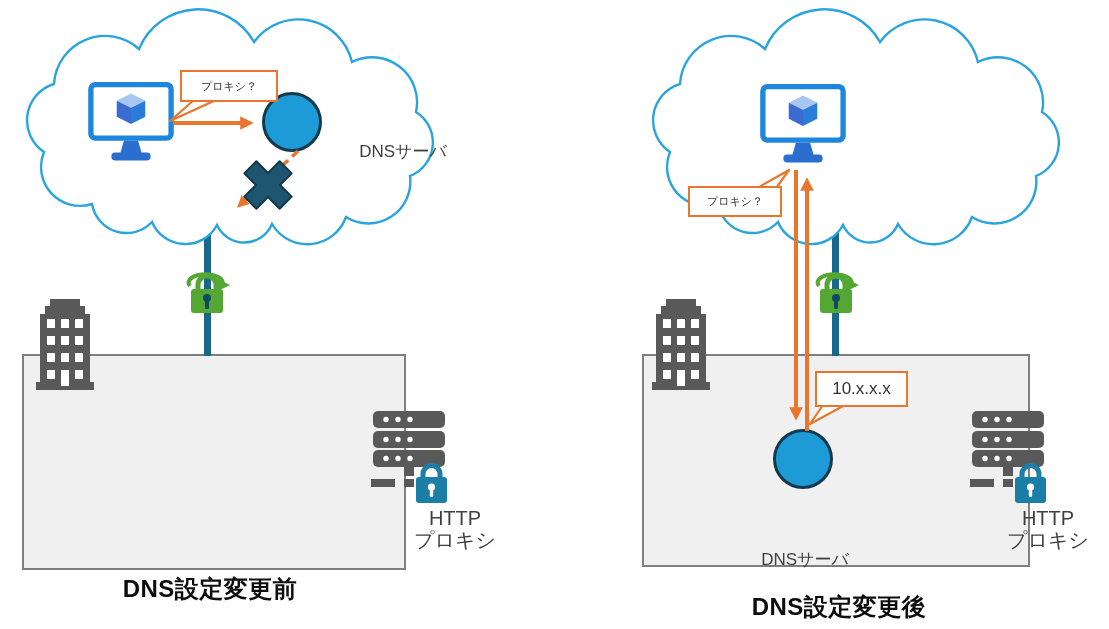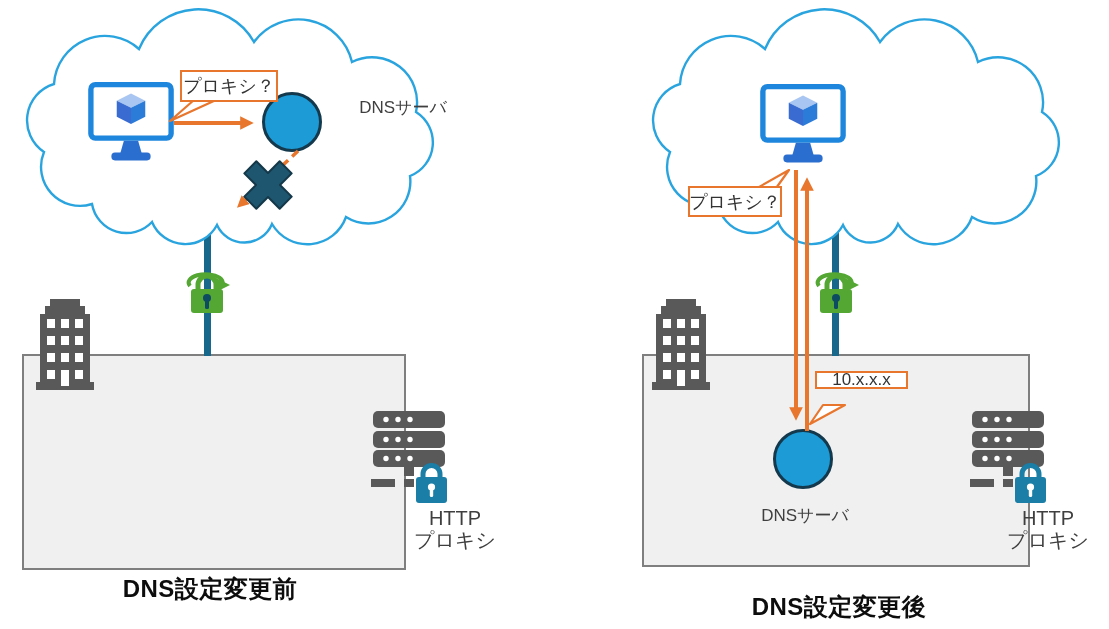--- a/index.html
+++ b/index.html
@@ -7,23 +7,23 @@
           font-family:"Liberation Sans",sans-serif;overflow:hidden;}
   .abs{position:absolute;}
   svg.abs{overflow:visible;}
   .onprem-box{position:absolute;background:var(--box-fill);border:2px solid var(--box-border);box-sizing:border-box;}
   .connector{position:absolute;width:7px;background:var(--connector);}
   .dns-circle{position:absolute;width:60px;height:60px;border-radius:50%;
               background:var(--dns-circle-fill);border:3px solid var(--dns-circle-stroke);box-sizing:border-box;}
   .cloud{fill:#ffffff;stroke:var(--cloud-stroke);stroke-width:2.4px;}
   .bubble{position:absolute;background:#fff;border:2px solid var(--orange);
           display:flex;align-items:center;justify-content:center;
-          font-size:18px;color:#333;box-sizing:border-box;white-space:nowrap;}
+          font-size:11px;color:#333;box-sizing:border-box;white-space:nowrap;}
   .label{position:absolute;color:var(--label-color);text-align:center;}
-  .lbl-17{font-size:17px;line-height:30px;}
+  .lbl-17{font-size:17px;line-height:30px;margin-top:44px;}
   .lbl-16{font-size:20px;line-height:22px;}
   .title{position:absolute;font-weight:bold;font-size:24px;color:#0d0d0d;text-align:center;letter-spacing:0.5px;}
 </style>
 </head>
 <body>
 
 <div class="canvas">
 
   <div class="onprem-box" style="left:22px;top:354px;width:384px;height:216px"></div>
   <div class="onprem-box" style="left:642px;top:354px;width:388px;height:213px"></div>
@@ -210,21 +210,21 @@
     <polygon points="752,191 774,191 789,170" fill="#ffffff" style="stroke:var(--orange)" stroke-width="2.2" stroke-linejoin="round"></polygon>
     <polygon points="823,405 845,405 810,424" fill="#ffffff" style="stroke:var(--orange)" stroke-width="2.2" stroke-linejoin="round"></polygon>
   </svg>
 
   <div class="bubble" style="left:180px;top:70px;width:98px;height:32px">
     <span>プロキシ？</span>
   </div>
   <div class="bubble" style="left:688px;top:186px;width:94px;height:31px">
     <span>プロキシ？</span>
   </div>
-  <div class="bubble" style="left:815px;top:371px;width:93px;height:18px;font-size:17px">
+  <div class="bubble" style="left:815px;top:371px;width:93px;height:36px;font-size:17px">
     <span>10.x.x.x</span>
   </div>
 
   <div class="label lbl-17" style="left:328px;top:93px;width:150px">
     <div>DNSサーバ</div>
   </div>
   <div class="label lbl-17" style="left:740px;top:501px;width:130px">
     <div>DNSサーバ</div>
   </div>
   <div class="label lbl-16" style="left:413px;top:507px;width:84px">

